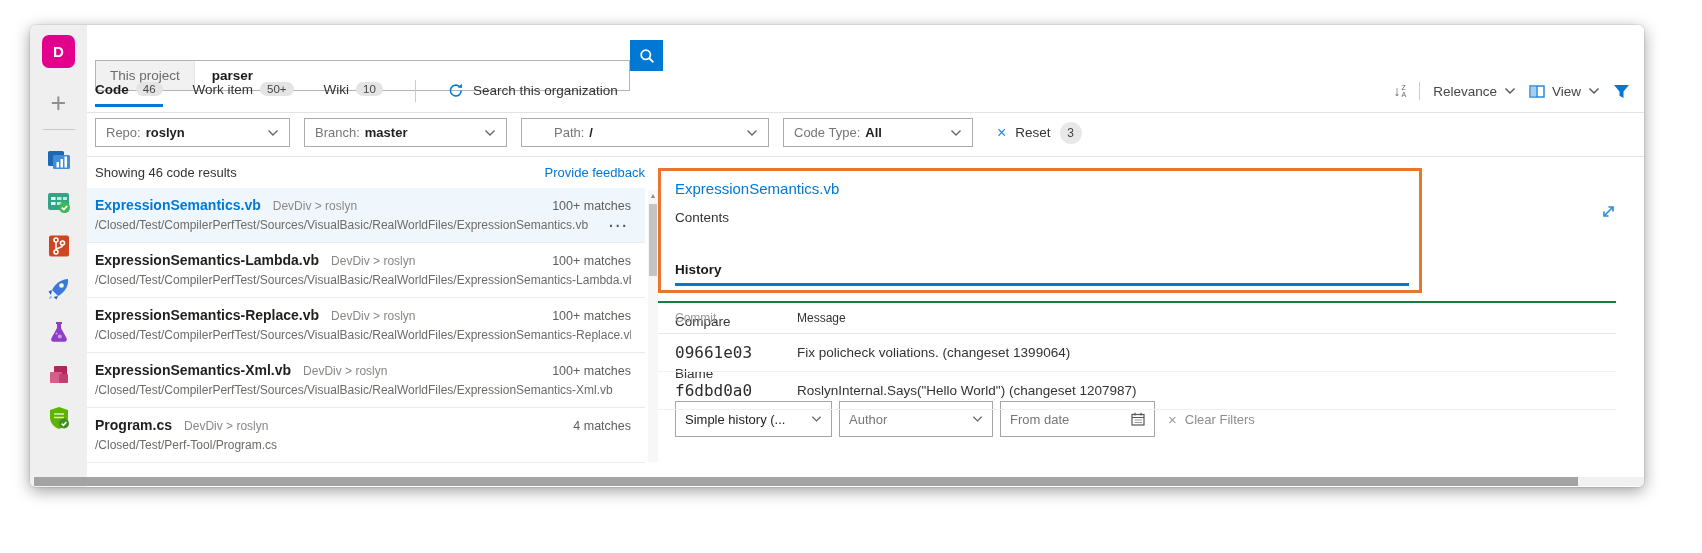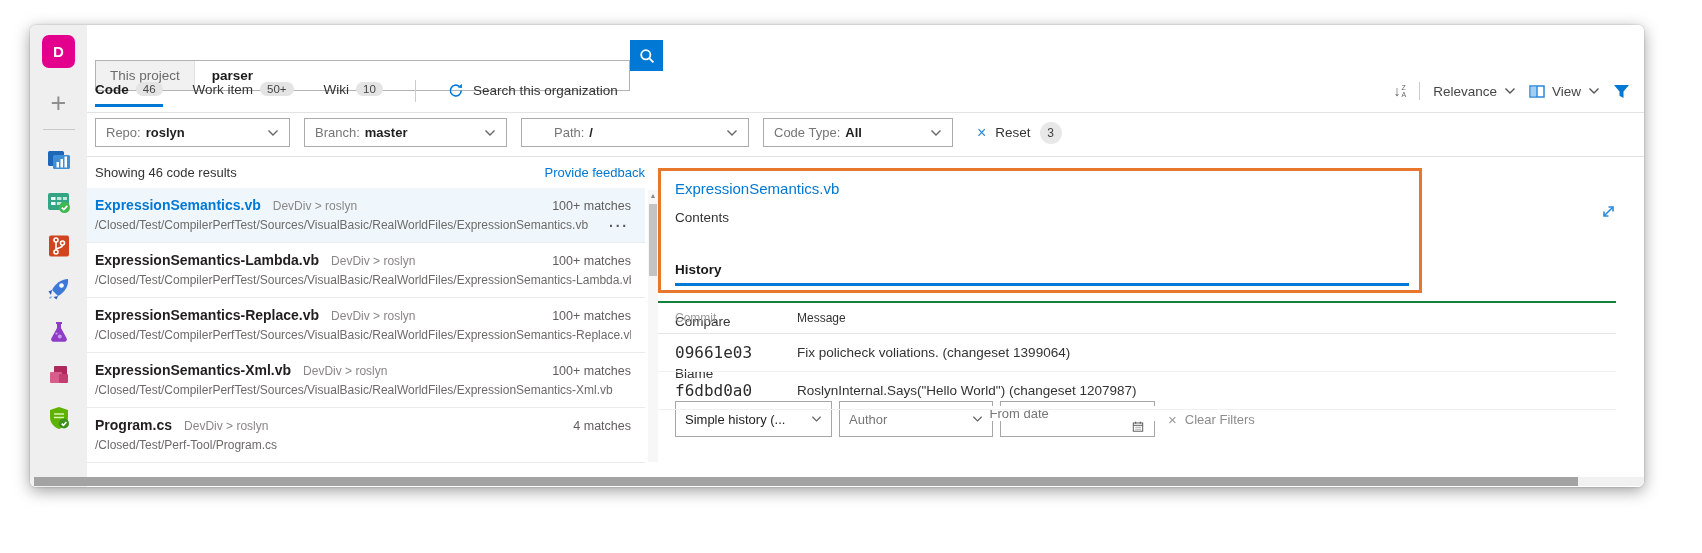--- a/index.html
+++ b/index.html
@@ -73,22 +73,22 @@
   .vscroll .up { position:absolute; top:2px; left:0; width:10px; text-align:center; font-size:7px; color:#8a8a8a; }
   .vscroll .thumb { position:absolute; top:14px; left:1px; width:8px; height:72px; background:#c3c3c3; }
   
   .highlight-box { position:absolute; left:571px; top:143px; width:764px; height:125px;
                    border:3px solid #e8772e; padding:6px 10px 0 14px; }
   .detail-title { color:#0078d4; font-size:15px; margin-top:3px; }
   .detail-tabs { display:flex; gap:28px; margin-top:13px; font-size:13.5px; color:#333;flex-direction:column; }
   .dtab { padding-bottom:6px; border-bottom:3px solid transparent; cursor:pointer; }
   .dtab.active { font-weight:bold; color:#1a1a1a; border-bottom-color:#0078d4; }
   .detail-filters { display:flex; align-items:center; gap:7px; margin-top:11px; }
-  .dd2 { height:36px; border:1px solid #a6a6a6; display:flex; align-items:center; padding:4px 9px;
-         font-size:13px; background:#fff; cursor:pointer; }
+  .dd2 { height:36px; border:1px solid #a6a6a6; display:flex; align-items:center; padding:12px 9px;
+         font-size:13px; background:#fff; cursor:pointer;justify-content:center; }
   .dd2 .ph { color:#767676; }
   .dd2 .val { color:#222; }
   .dd2 svg { margin-left:auto; }
   .date-input { border:none; outline:none; flex:1; min-width:0; font-family:"Liberation Sans",sans-serif;
                 font-size:13px; color:#222; }
   .date-input::placeholder { color:#767676; opacity:1; }
   .clear-filters { display:flex; align-items:center; gap:8px; color:#8d8d8d; font-size:13px; margin-left:6px; cursor:pointer; }
   .x-gray { color:#9a9a9a; font-size:15px; line-height:1; }
   .expand-btn { position:absolute; left:1513px; top:178px; cursor:pointer; }
   
@@ -256,21 +256,21 @@
           <path d="M1.5 1.5 L6 6 L10.5 1.5" stroke="#666" stroke-width="1.4" fill="none"></path>
           </svg>
       </div>
       <div class="dd" style="width:203px;">
         <span class="dd-label">Branch:</span>
         <span class="dd-value">master</span>
         <svg width="12" height="8" viewBox="0 0 12 8">
           <path d="M1.5 1.5 L6 6 L10.5 1.5" stroke="#666" stroke-width="1.4" fill="none"></path>
           </svg>
       </div>
-      <div class="dd" style="width:228px;padding-left:32px;">
+      <div class="dd" style="width:248px;padding-left:32px;">
         <span class="dd-label">Path:</span>
         <span class="dd-value">/</span>
         <svg width="12" height="8" viewBox="0 0 12 8">
           <path d="M1.5 1.5 L6 6 L10.5 1.5" stroke="#666" stroke-width="1.4" fill="none"></path>
           </svg>
       </div>
       <div class="dd" style="width:190px;">
         <span class="dd-label">Code Type:</span>
         <span class="dd-value">All</span>
         <svg width="12" height="8" viewBox="0 0 12 8">
@@ -354,21 +354,21 @@
           <svg width="11" height="8" viewBox="0 0 12 8">
             <path d="M1.5 1.5 L6 6 L10.5 1.5" stroke="#666" stroke-width="1.4" fill="none"></path>
             </svg>
         </div>
         <div class="dd2" style="width:154px;">
           <span class="ph">Author</span>
           <svg width="11" height="8" viewBox="0 0 12 8">
             <path d="M1.5 1.5 L6 6 L10.5 1.5" stroke="#666" stroke-width="1.4" fill="none"></path>
             </svg>
         </div>
-        <div class="dd2" style="width:155px;flex-direction:column;">
+        <div class="dd2" style="width:155px;">
           <input class="date-input" type="text" placeholder="From date" style="">
           <svg width="14" height="14" viewBox="0 0 14 14">
             <rect x="1" y="2.5" width="12" height="10.5" fill="none" stroke="#555" stroke-width="1.2"></rect>
             <path d="M1 5.5 H13 M4 0.8 V3.5 M10 0.8 V3.5" stroke="#555" stroke-width="1.2"></path>
             <path d="M3.5 8 H11 M3.5 10.5 H11" stroke="#9a9a9a" stroke-width="1"></path>
           </svg>
         </div>
         <div class="clear-filters">
           <span class="x-gray">×</span>
           <span>Clear Filters</span>

